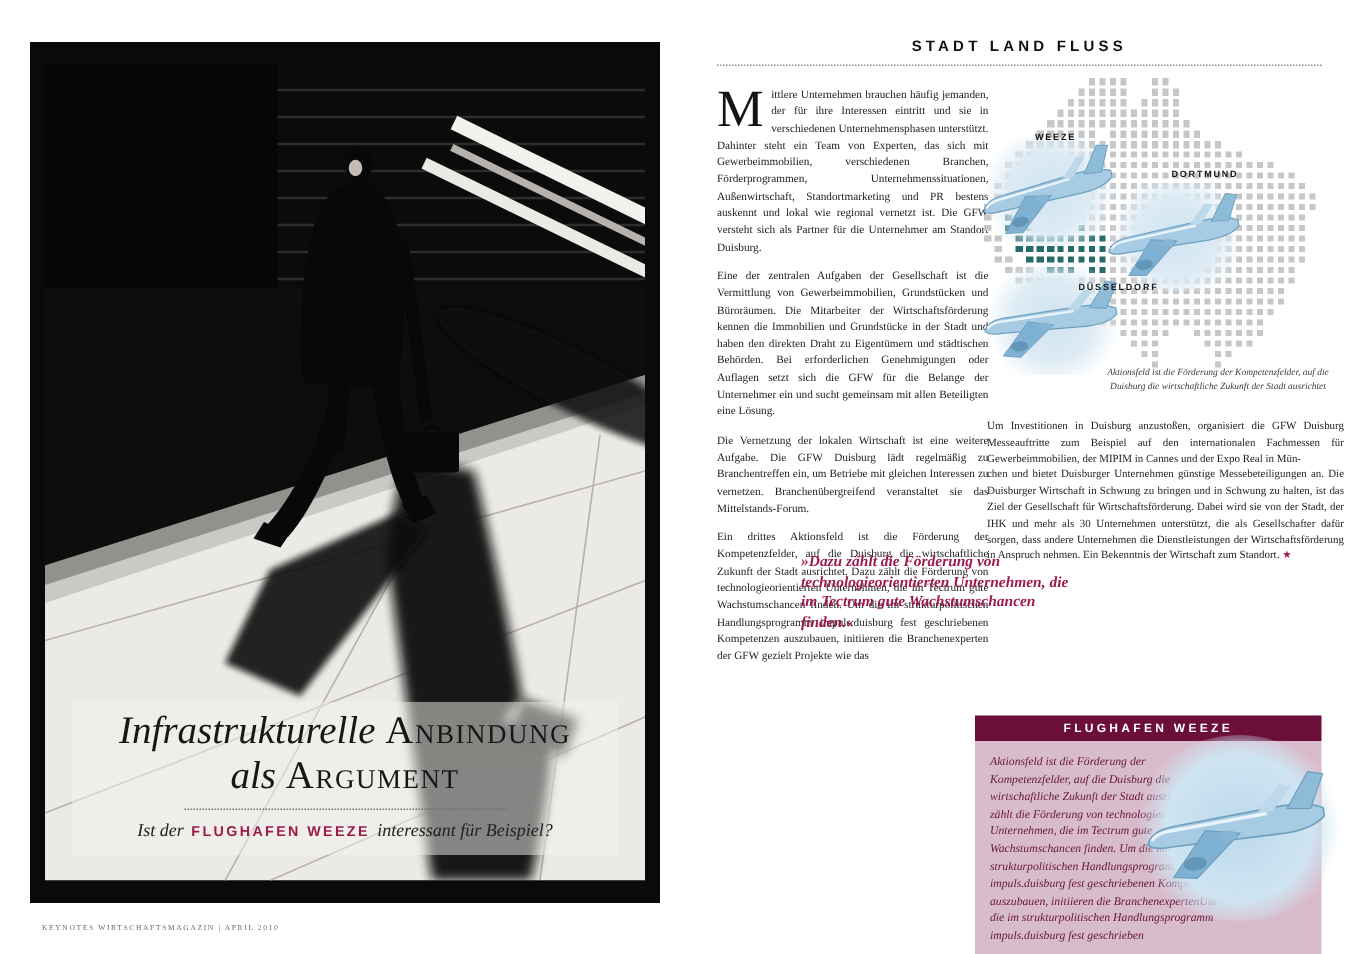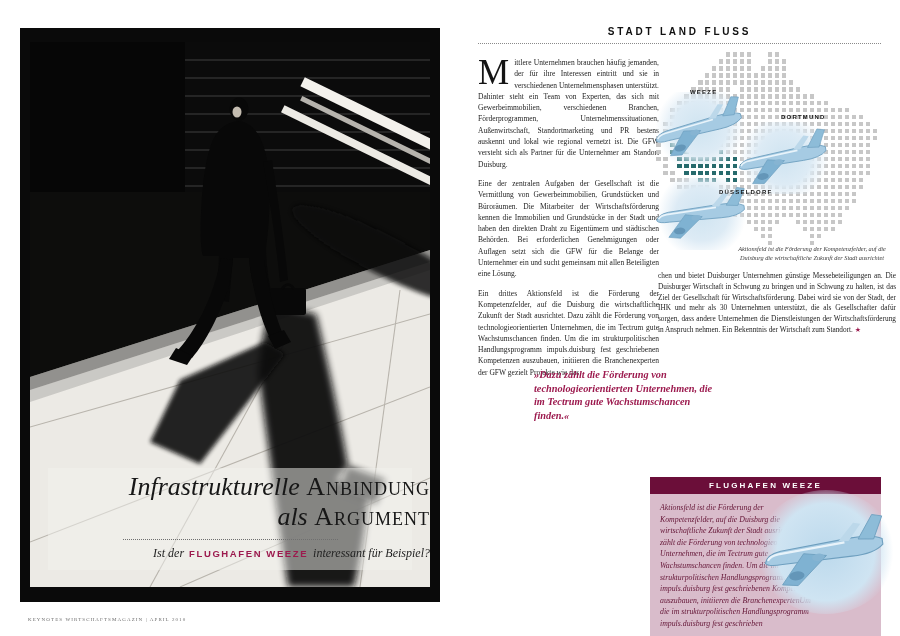--- a/index.html
+++ b/index.html
@@ -2,21 +2,21 @@
 <html style="--accent: #9c1a4e; --boxhdr: #6b0e39; --boxbg: #d9bccb; --boxtext: #641536; --mapgray: #c7c7c7; --mapteal: #266a6c;"><head>
 <meta charset="utf-8">
 <style>
   html,body{margin:0;padding:0;background:#ffffff;}
   .spread{position:relative;width:900px;height:636px;background:#fff;overflow:hidden;
           font-family:"Liberation Serif", serif;color:#1f1f1f;}
 
   
   .photo-frame{position:absolute;left:20px;top:28px;width:420px;height:574px;background:#0a0a0a;}
   .hero{position:absolute;left:10px;top:14px;width:400px;height:545px;display:block;}
-  .title-block{position:absolute;left:10px;top:444px;width:400px;text-align:right;z-index:3;}
+  .title-block{position:absolute;left:10px;top:444px;width:400px;text-align:center;z-index:3;}
   .title-line{font-size:26px;line-height:30px;color:#171717;}
   .t-ital{font-style:italic;}
   .t-sc{font-variant:small-caps;letter-spacing:1px;}
   .title-rule{width:215px;margin:7px auto 6px auto;border-top:1px dotted #6f6f6f;height:0;}
   .subtitle{font-size:12px;font-style:italic;color:#222;}
   .s-accent{font-style:normal;font-family:"Liberation Sans",sans-serif;font-weight:bold;
             font-size:9.5px;letter-spacing:1.6px;color:var(--accent);padding:0 2px;}
 
   
   .footer{position:absolute;top:617px;font-size:5px;letter-spacing:1.1px;color:#6c6c6c;
@@ -163,20 +163,21 @@
 
   <div class="footer fl">KEYNOTES WIRTSCHAFTSMAGAZIN | APRIL 2010</div>
   <div class="footer fr">KEYNOTES WIRTSCHAFTSMAGAZIN | APRIL 2010</div>
 
   <div class="kicker">STADT LAND FLUSS</div>
   <div class="kicker-rule"></div>
 
   <div class="col1">
     <p class="para"><span class="dropcap">M</span><span>ittlere Unternehmen brauchen häufig jemanden, der für ihre Interessen eintritt und sie in verschiedenen Unternehmensphasen unterstützt. Dahinter steht ein Team von Experten, das sich mit Gewerbeimmobilien, verschiedenen Branchen, Förderprogrammen, Unternehmenssituationen, Außenwirtschaft, Standortmarketing und PR bestens auskennt und lokal wie regional vernetzt ist. Die GFW versteht sich als Partner für die Unternehmer am Standort Duisburg.</span></p>
     <p class="para gap">Eine der zentralen Aufgaben der Gesellschaft ist die Vermittlung von Gewerbeimmobilien, Grundstücken und Büroräumen. Die Mitarbeiter der Wirtschaftsförderung kennen die Immobilien und Grundstücke in der Stadt und haben den direkten Draht zu Eigentümern und städtischen Behörden. Bei erforderlichen Genehmigungen oder Auflagen setzt sich die GFW für die Belange der Unternehmer ein und sucht gemeinsam mit allen Beteiligten eine Lösung.</p>
+    <p class="para gap">Die Vernetzung der lokalen Wirtschaft ist eine weitere Aufgabe. Die GFW Duisburg lädt regelmäßig zu Branchentreffen ein, um Betriebe mit gleichen Interessen zu vernetzen. Branchenübergreifend veranstaltet sie das Mittelstands-Forum.</p>
     <p class="para gap">Ein drittes Aktionsfeld ist die Förderung der Kompetenzfelder, auf die Duisburg die wirtschaftliche Zukunft der Stadt ausrichtet. Dazu zählt die Förderung von technologieorientierten Unternehmen, die im Tectrum gute Wachstumschancen finden. Um die im strukturpolitischen Handlungsprogramm impuls.duisburg fest geschriebenen Kompetenzen auszubauen, initiieren die Branchenexperten der GFW gezielt Projekte wie das</p>
   </div>
 
   <div class="dot-map">
       <div class="map-cell"></div>
       <div class="map-cell"></div>
       <div class="map-cell"></div>
       <div class="map-cell"></div>
       <div class="map-cell"></div>
       <div class="map-cell"></div>
@@ -1161,20 +1162,21 @@
           <path d="M34,30 L16,50 L27,52 L50,33.5 Z" fill="#7fb2d2" stroke="#6e9fbf" stroke-width="0.6"></path>
           <ellipse cx="27" cy="45" rx="5.5" ry="3.2" fill="#6496b8"></ellipse>
           <ellipse cx="44" cy="34" rx="4.5" ry="2.6" fill="#86b4d2"></ellipse>
           <path d="M8,31.5 Q10,28.5 16,28 L64,26" stroke="#e8f3fa" stroke-width="1.6" fill="none"></path>
         </svg></span>
     </div>
 
   <div class="map-caption">Aktionsfeld ist die Förderung der Kompetenzfelder, auf die Duisburg die wirtschaftliche Zukunft der Stadt ausrichtet</div>
 
   <div class="rcol">
+    <p class="para gap">Um Investitionen in Duisburg anzustoßen, organisiert die GFW Duisburg Messeauftritte zum Beispiel auf den internationalen Fachmessen für Gewerbeimmobilien, der MIPIM in Cannes und der Expo Real in Mün-</p>
     <p class="para indented"><span>chen und bietet Duisburger Unternehmen günstige Messebeteiligungen an. Die Duisburger Wirtschaft in Schwung zu bringen und in Schwung zu halten, ist das Ziel der Gesellschaft für Wirtschaftsförderung. Dabei wird sie von der Stadt, der IHK und mehr als 30 Unternehmen unterstützt, die als Gesellschafter dafür sorgen, dass andere Unternehmen die Dienstleistungen der Wirtschaftsförderung in Anspruch nehmen. Ein Bekenntnis der Wirtschaft zum Standort.</span> <span class="star">★</span></p>
   </div>
 
   <div class="pull-quote">»Dazu zählt die Förderung von technologieorientierten Unternehmen, die im Tectrum gute Wachstumschancen finden.«</div>
 
   <div class="infobox">
     <div class="infobox-hdr">FLUGHAFEN WEEZE</div>
     <div class="infobox-body">Aktionsfeld ist die Förderung der Kompetenzfelder, auf die Duisburg die wirtschaftliche Zukunft der Stadt ausrichtet. Dazu zählt die Förderung von technologieorientierten Unternehmen, die im Tectrum gute Wachstumschancen finden. Um die im strukturpolitischen Handlungsprogramm impuls.duisburg fest geschriebenen Kompetenzen auszubauen, initiieren die BranchenexpertenUm die im strukturpolitischen Handlungsprogramm impuls.duisburg fest geschrieben</div>
   </div>
   <div class="plane halo-big p-box">

